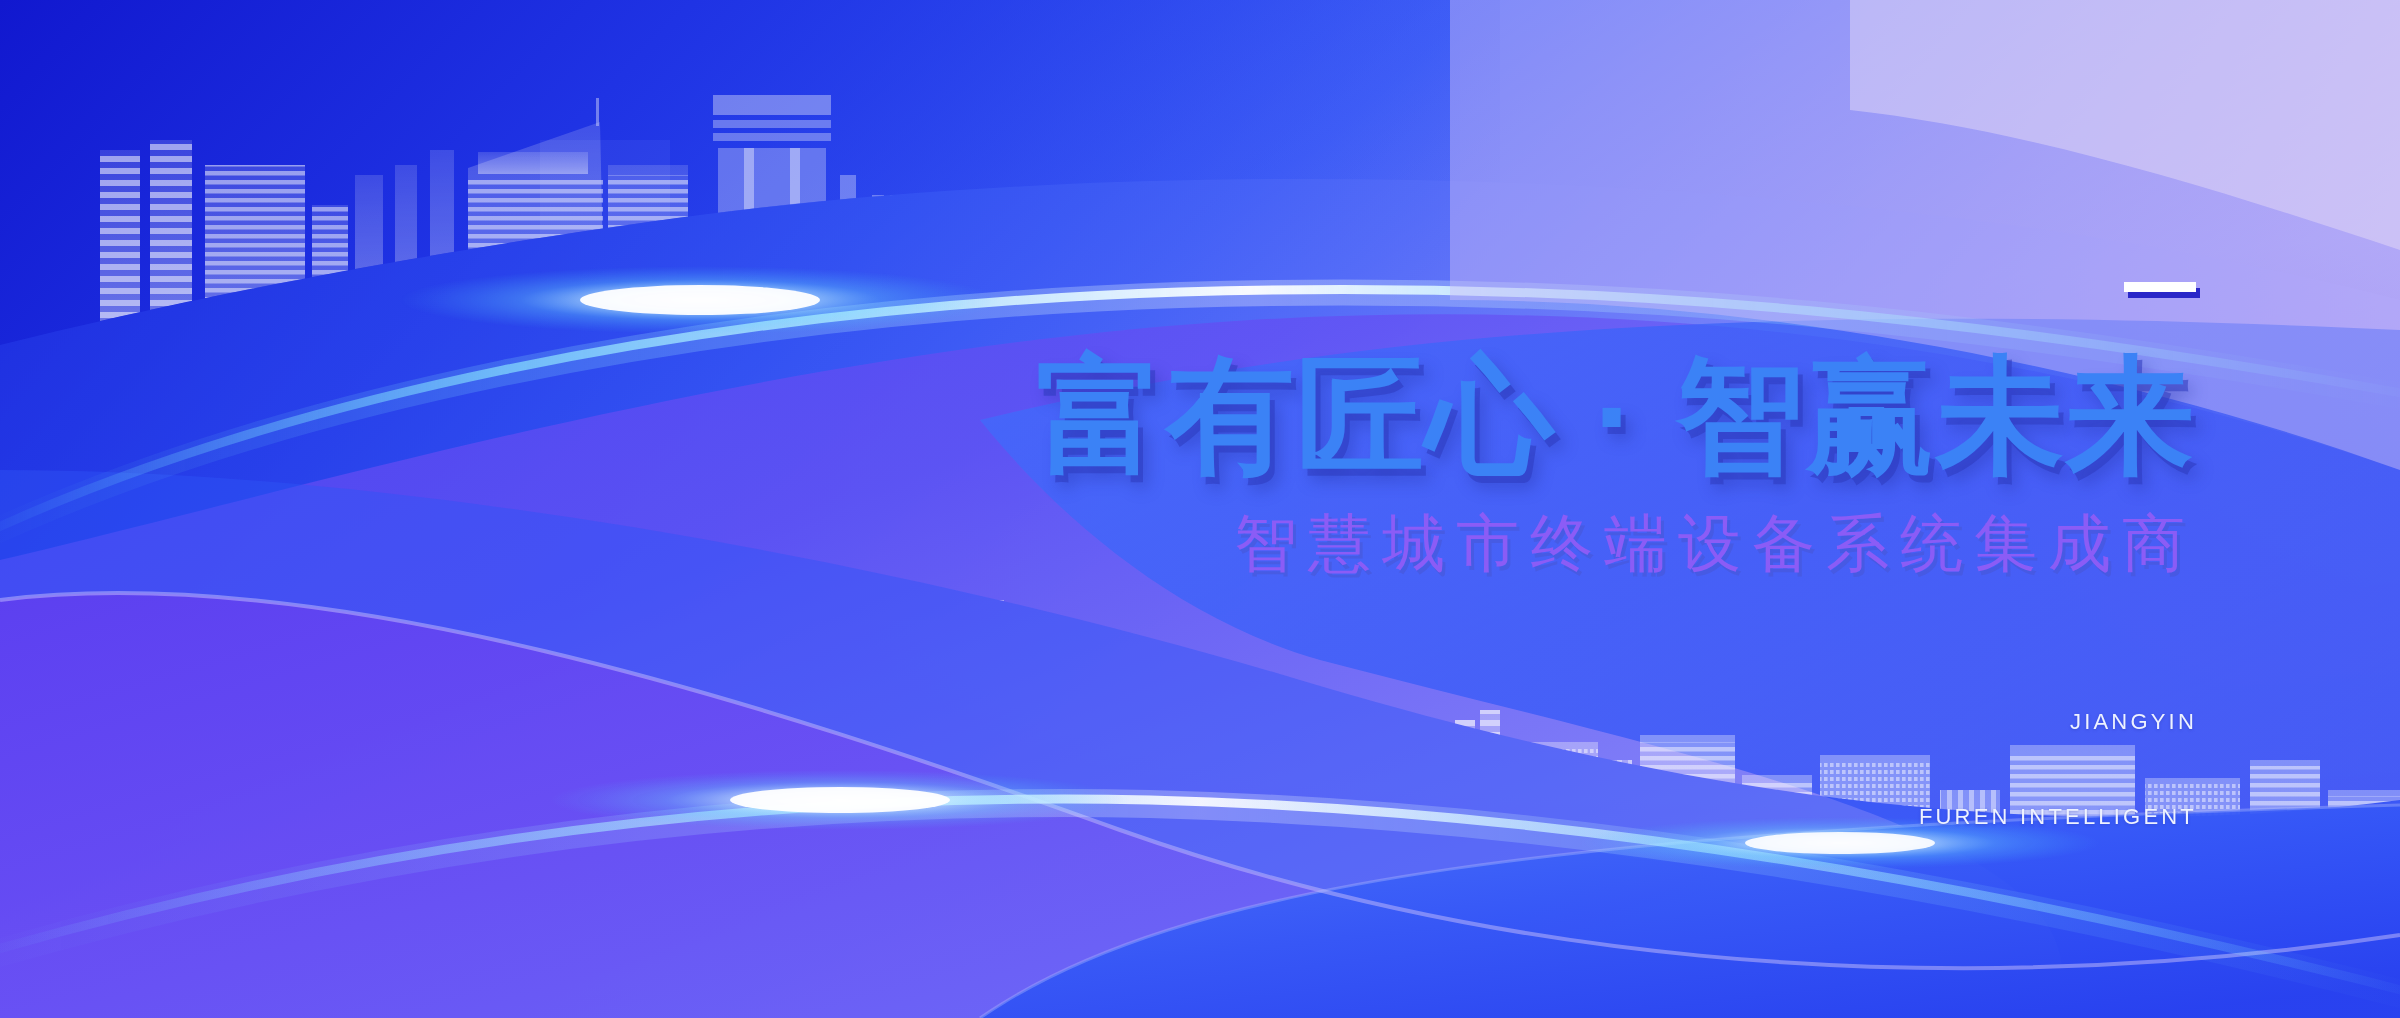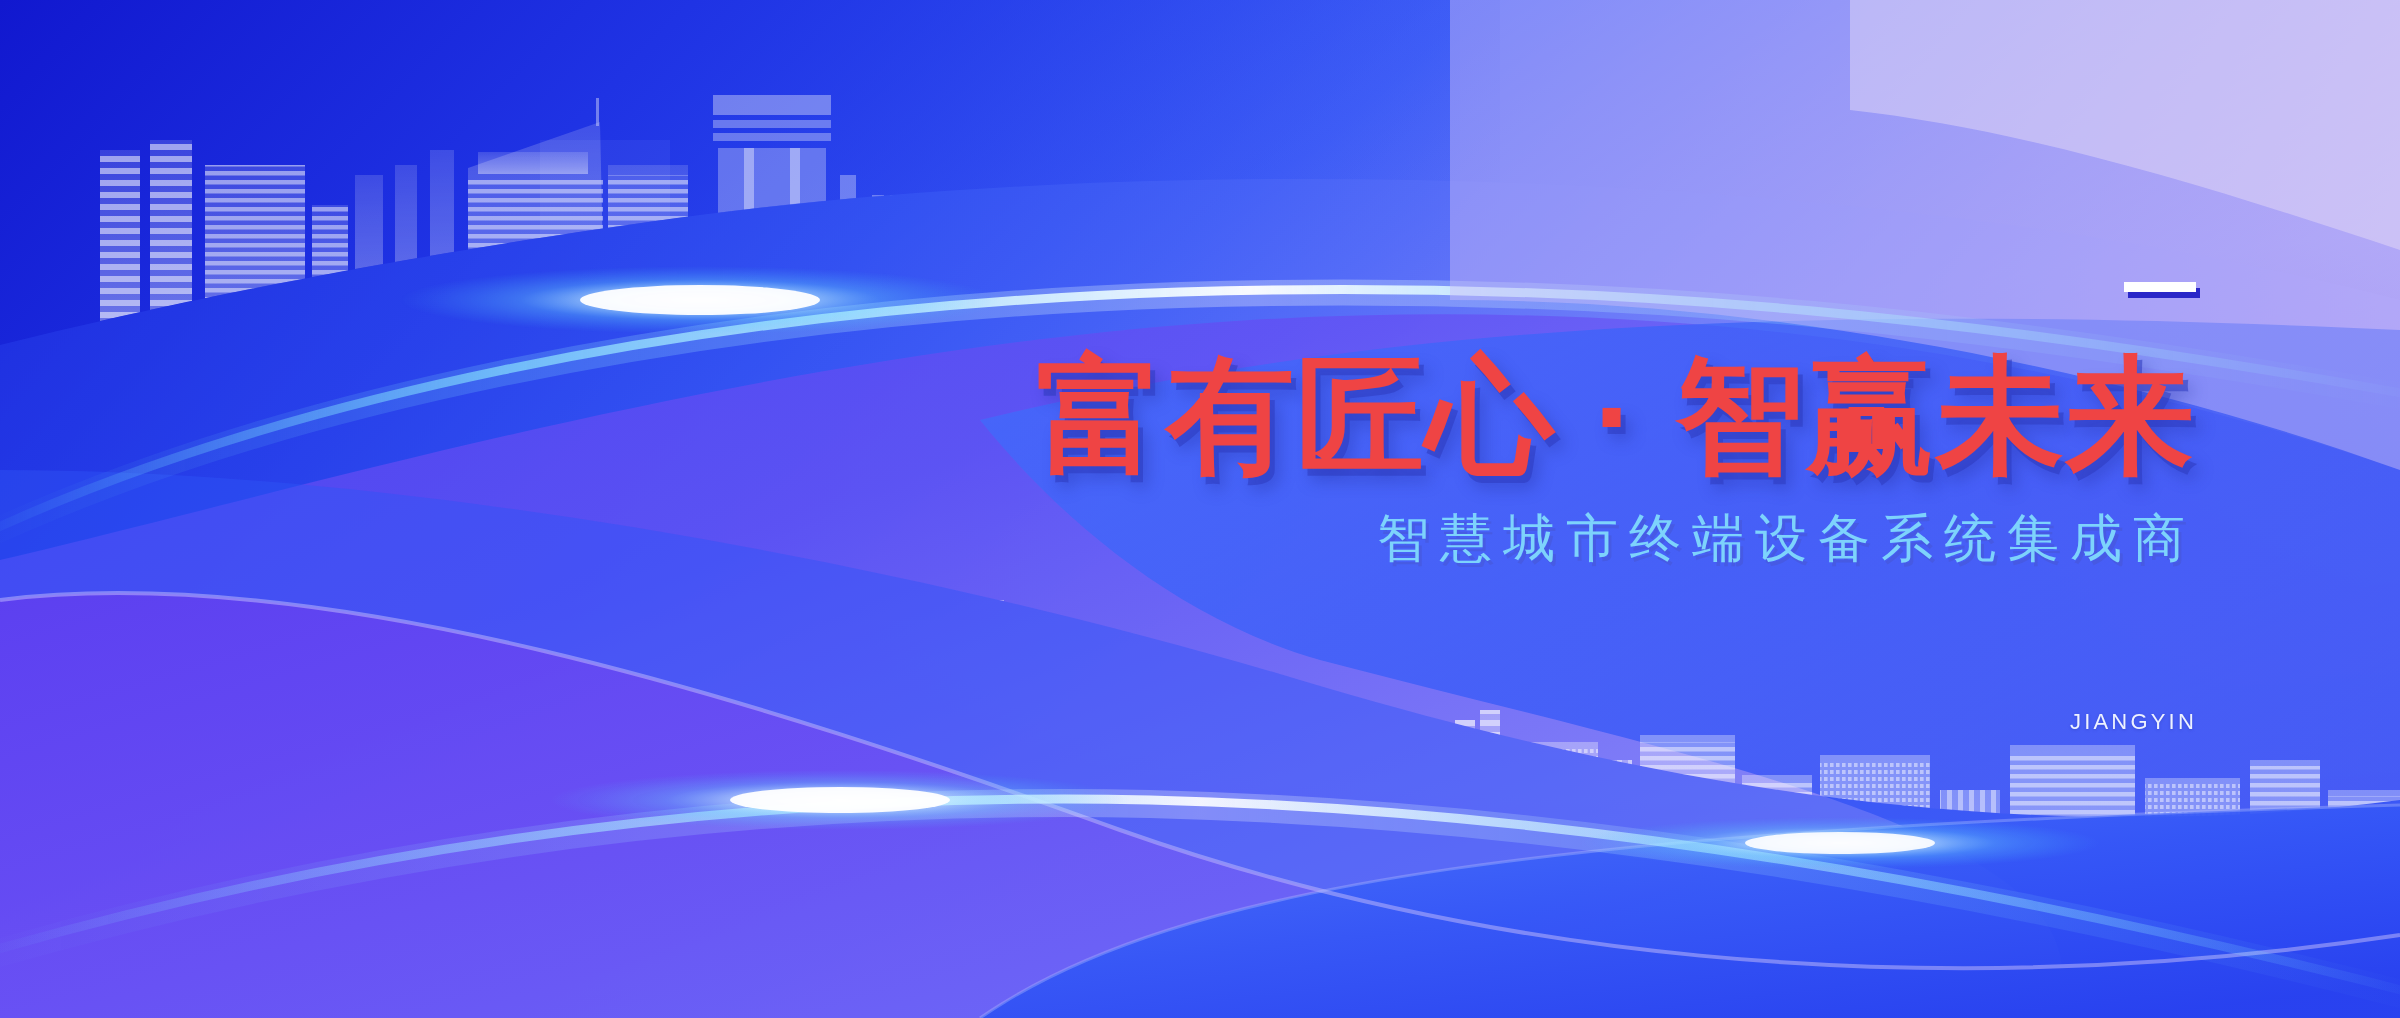--- a/index.html
+++ b/index.html
@@ -27,36 +27,36 @@
     box-shadow:4px 6px 0 0 #2a27c8;
     pointer-events:auto;
   }
   #headline{
     position:absolute;
     left:0; top:352px; width:2196px;
     text-align:right;
     font-size:128px;
     line-height:1.0;
     font-weight:bold;
-    color:#ef4444;
+    color:#3b82f6;
     letter-spacing:2px;
     white-space:nowrap;
     text-shadow:
        5px 7px 0 rgba(46,58,190,.55),
        9px 12px 16px rgba(30,40,150,.35);
     pointer-events:auto;
   }
   #subtitle{
     position:absolute;
     left:0; top:512px; width:2196px;
     text-align:right;
-    font-size:52px;
+    font-size:63px;
     line-height:1.0;
     font-weight:normal;
-    color:#7dd3fc;
+    color:#8b5cf6;
     letter-spacing:11px;
     padding-right:0;
     white-space:nowrap;
     text-shadow:3px 4px 0 rgba(70,85,205,.45);
     pointer-events:auto;
   }
   #company-en{
     position:absolute;
     left:0; top:642px; width:2197px;
     text-align:right;
@@ -424,16 +424,17 @@
   <div id="text-block">
 
     <div id="accent-dash"></div>
 
     <div id="headline">富有匠心 · 智赢未来</div>
 
     <div id="subtitle">智慧城市终端设备系统集成商</div>
 
     <div id="company-en">
       <span>JIANGYIN</span>
+      <span>FUREN INTELLIGENT</span>
     </div>
 
   </div>
 </div>
 
 </body></html>

